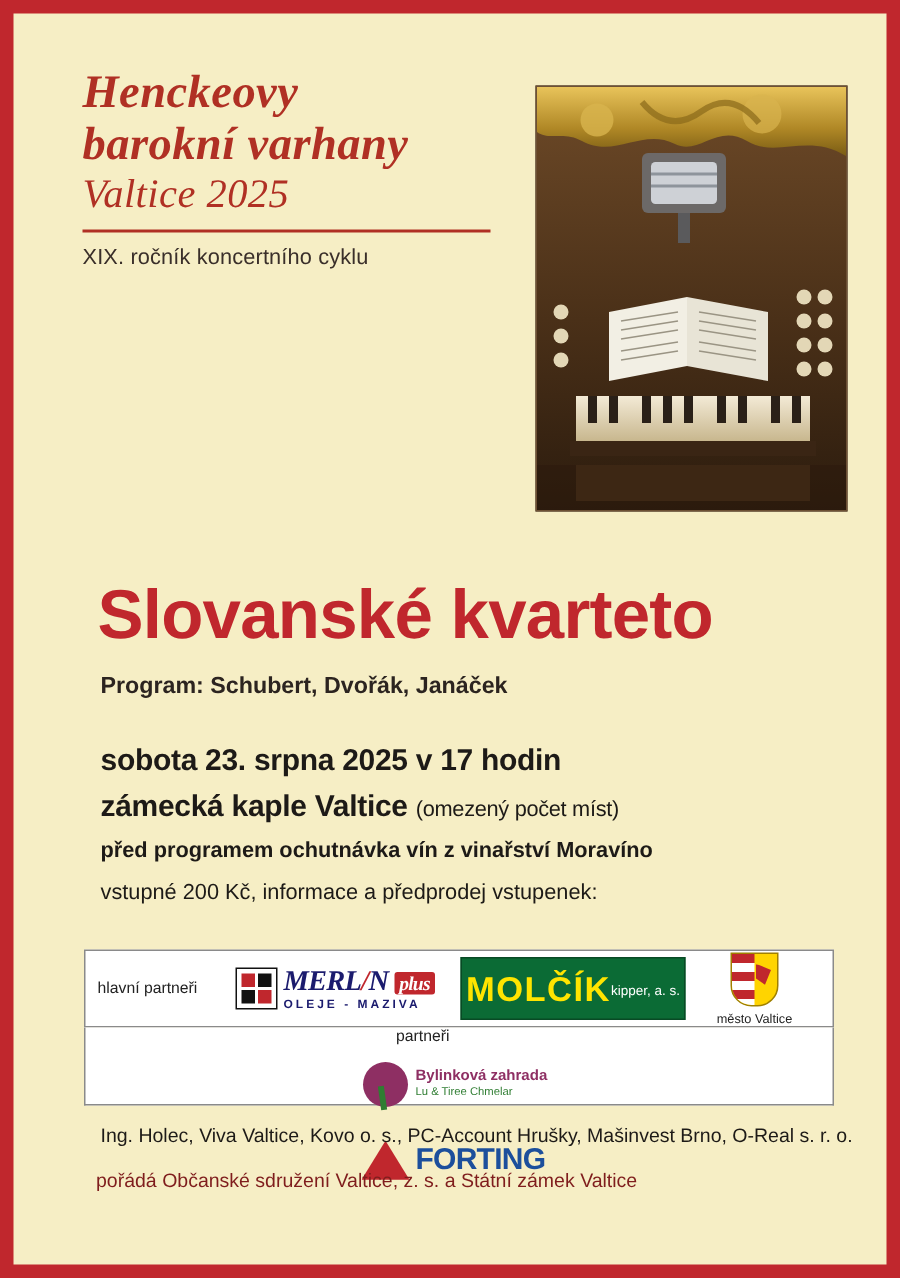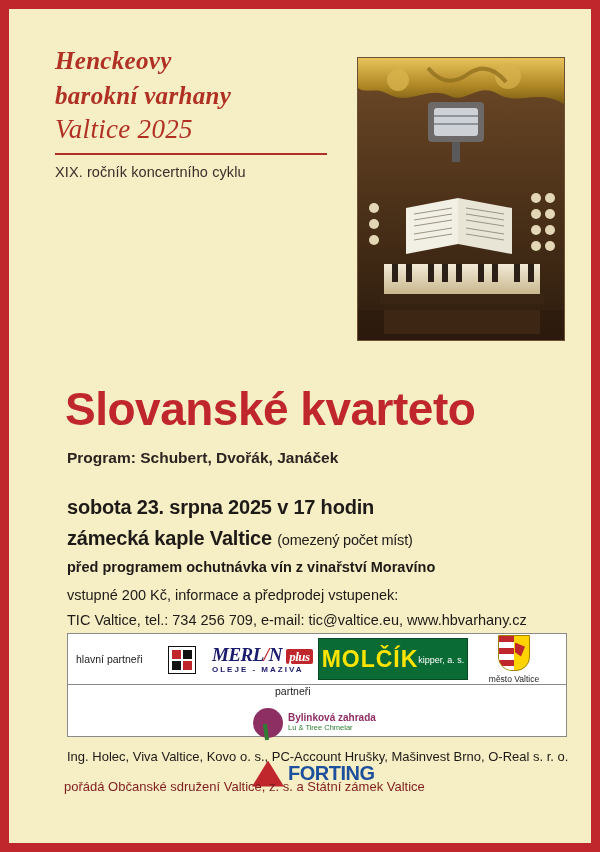--- a/index.html
+++ b/index.html
@@ -34,21 +34,21 @@
     position: absolute;
     left: 46px;
     top: 34px;
     width: 290px;
   }
   .title-line {
     font-family: "Liberation Serif", serif;
     color: #b03024;
     font-weight: bold;
     font-style: italic;
-    font-size: 25px;
+    font-size: 31px;
     line-height: 35px;
     letter-spacing: 0.3px;
   }
   .title-year {
     font-family: "Liberation Serif", serif;
     color: #b03024;
     font-style: italic;
     font-size: 27px;
     line-height: 33px;
     letter-spacing: 0.3px;
@@ -142,21 +142,21 @@
     position: absolute;
     left: 58px;
     top: 603px;
     color: #1d1a17;
     font-size: 14.5px;
   }
 
   
   .sponsors {
     position: absolute;
-    left: 58px;
+    left: 47px;
     top: 624px;
     width: 500px;
   }
   .sponsor-row {
     position: relative;
     box-sizing: border-box;
     border: 1px solid #8a8a8a;
     background: #ffffff;
     display: flex;
     align-items: center;
@@ -175,22 +175,22 @@
     display: flex;
     align-items: center;
     justify-content: center;
     height: 100%;
   }
 
   
   .merlin {
     width: 150px;
     display: flex;
-    align-items: flex-end;
-    gap: 16px;
+    align-items: flex-start;
+    gap: 4px;
   }
   .merlin .sq {
     width: 26px; height: 26px;
     background: #ffffff;
     border: 1px solid #111;
     position: relative;
     overflow: hidden;
   }
   .merlin .sq:before {
     content: "";
@@ -459,21 +459,20 @@
     <div class="headline">Slovanské kvarteto</div>
     <div class="program">Program: Schubert, Dvořák, Janáček</div>
 
     <div class="det-when">sobota 23. srpna 2025 v 17 hodin</div>
     <div class="det-place">
       <span>zámecká kaple Valtice</span>
       <span class="small">(omezený počet míst)</span>
     </div>
     <div class="det-wine">před programem ochutnávka vín z vinařství Moravíno</div>
     <div class="det-entry">vstupné 200 Kč, informace a předprodej vstupenek:</div>
-    <div class="det-contact">TIC Valtice, tel.: 734 256 709, e-mail: tic@valtice.eu, www.hbvarhany.cz</div>
 
     <div class="sponsors">
 
       <div class="sponsor-row main">
         <div class="sponsor-label">hlavní partneři</div>
 
         <div class="logo-cell">
           <div class="merlin">
             <div class="sq"></div>
             <div class="txt">

